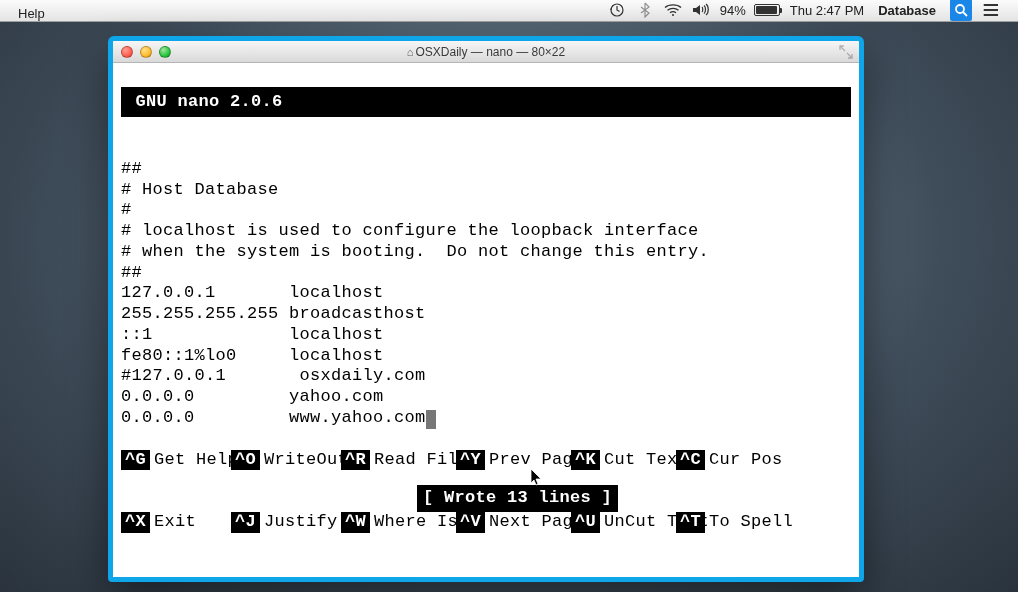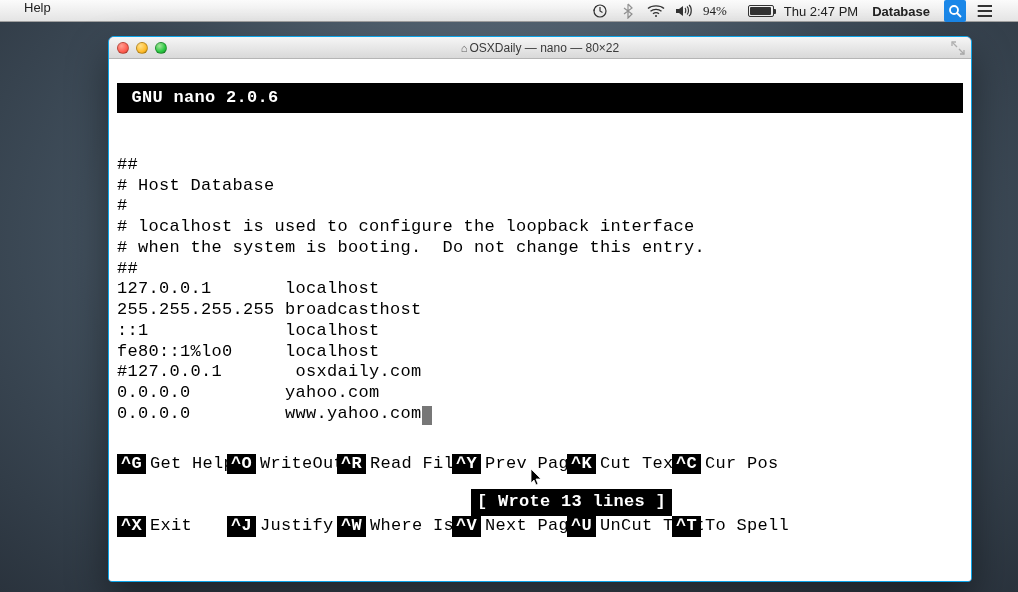--- a/index.html
+++ b/index.html
@@ -7,41 +7,41 @@
     width: 1018px; height: 592px;
     font-family: "Helvetica Neue", Helvetica, Arial, sans-serif;
     background: radial-gradient(ellipse at 50% 40%, #8d99a4 0%, #5b6b7a 35%, #3f4d5a 60%, #2a333d 100%);
     position: relative; overflow: hidden; color: #222;
   }
   
   .menubar {
     position: absolute; top: 0; left: 0; right: 0; height: 22px;
     background: linear-gradient(#fbfbfb, #e4e4e4);
     border-bottom: 1px solid #9f9f9f;
-    display: flex; align-items: flex-start;
-    font-size: 13px; padding: 0 24px;
+    display: flex; align-items: flex-end;
+    font-size: 13px; padding: 0 18px;
   }
   .menubar .left { flex: 0 0 auto; }
   .menubar .spacer { flex: 1 1 auto; }
   .menubar .right { flex: 0 0 auto; display: flex; align-items: center; gap: 10px; }
   .menubar .tray-icon { display: inline-flex; align-items: center; justify-content: center; width: 18px; height: 18px; color:#333; }
   .menubar svg { display:block; }
-  .battery-wrap { display:flex; align-items:center; gap:21px;font-family:Liberation Serif, serif; }
+  .battery-wrap { display:flex; align-items:center; gap:8px; }
   .battery { width: 26px; height: 12px; border: 1px solid #333; border-radius: 2px; position: relative; }
   .battery::after { content:""; position:absolute; right:-3px; top:3px; width:2px; height:5px; background:#333; border-radius:0 1px 1px 0;}
   .battery .fill { position:absolute; left:1px; top:1px; bottom:1px; width:90%; background:#333; border-radius:1px;}
   .app-name { font-weight: 600; padding: 0 4px; }
   .spotlight { width: 22px; height: 22px; background:#1a87e8; display:flex; align-items:center; justify-content:center; border-radius:2px;}
   .spotlight svg { color:#fff; }
   .notif svg { color:#333; }
 
   
   .window {
-    position: absolute; left: 108px; top: 36px; width: 864px; height: 546px;
-    background: #fca5a5; border: 1px solid #0ea5e9; border-radius: 6px 6px 4px 4px;
+    position: absolute; left: 108px; top: 36px; width: 756px; height: 546px;
+    background: #fca5a5; border: 5px solid #0ea5e9; border-radius: 6px 6px 4px 4px;
     box-shadow: 0 18px 40px rgba(0,0,0,.45);
     display:flex; flex-direction:column; overflow:hidden;
   }
   .titlebar {
     height: 22px; background: linear-gradient(#f6f6f6,#d9d9d9);
     border-bottom: 1px solid #b5b5b5;
     display:flex; align-items:center; position:relative;
     font-size: 12px; color:#3a3a3a;
   }
   .traffic { display:flex; gap:7px; padding-left:8px; }

